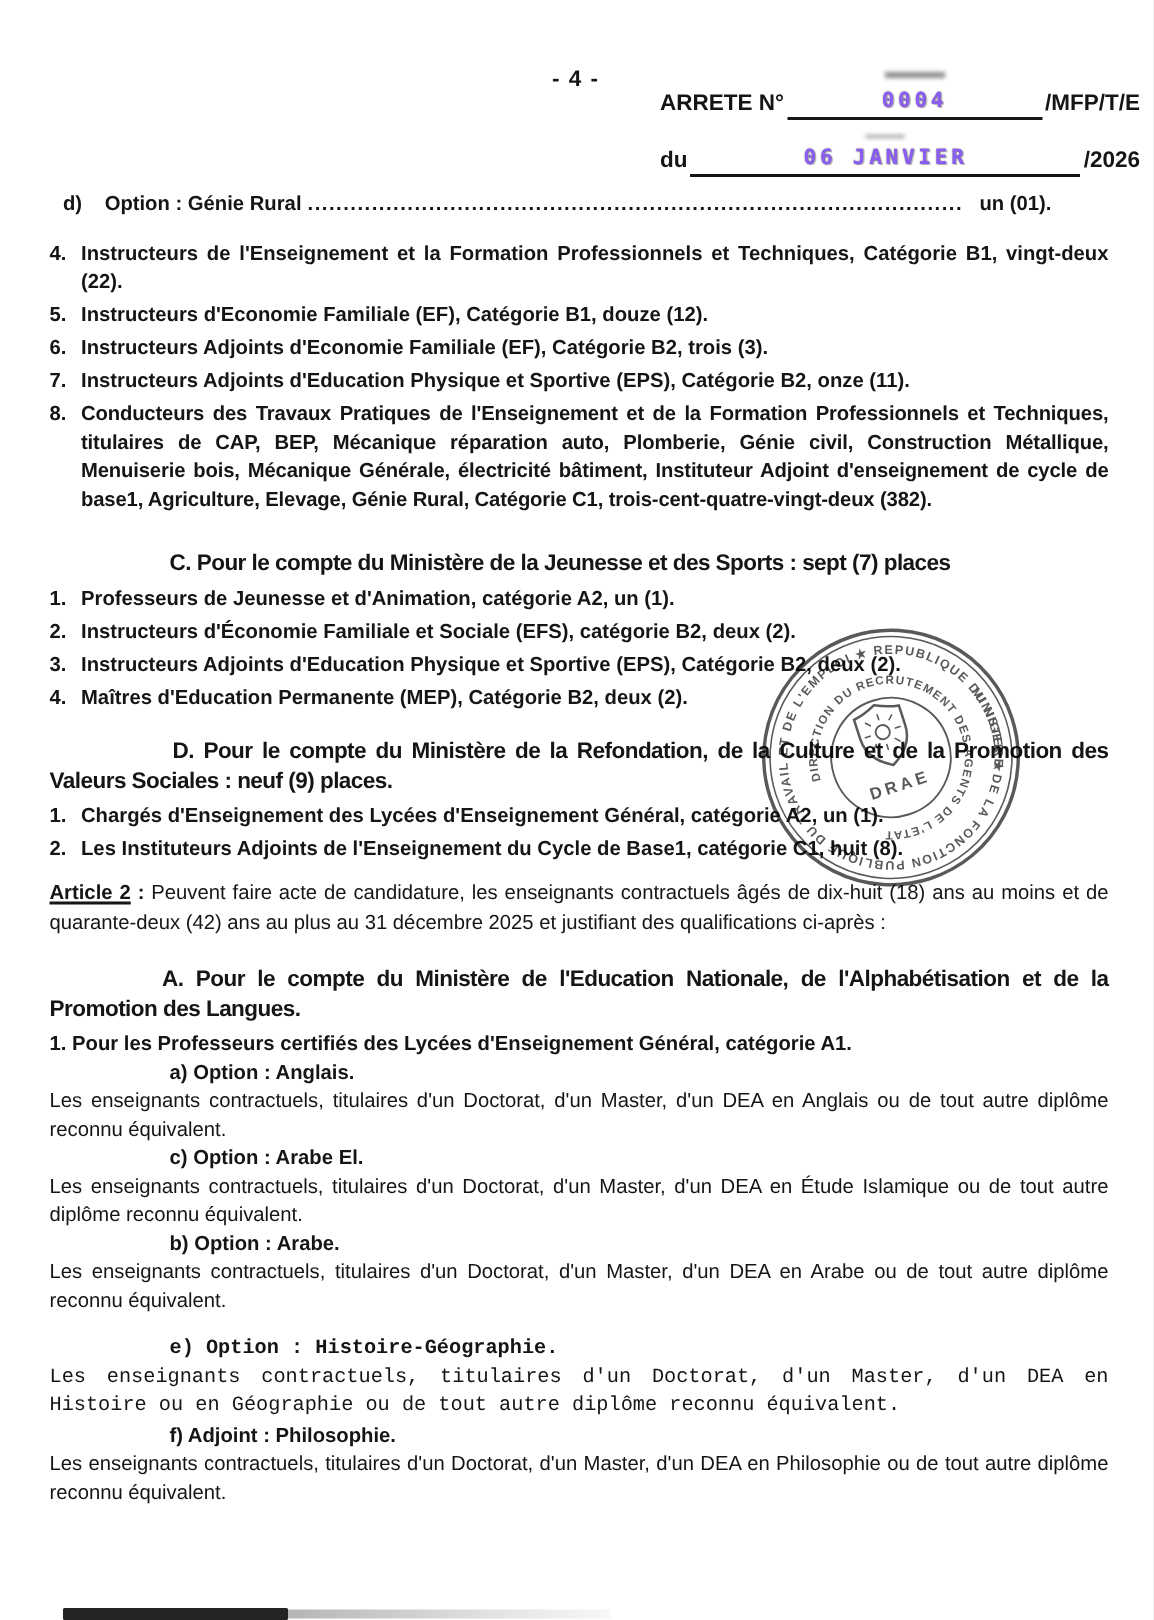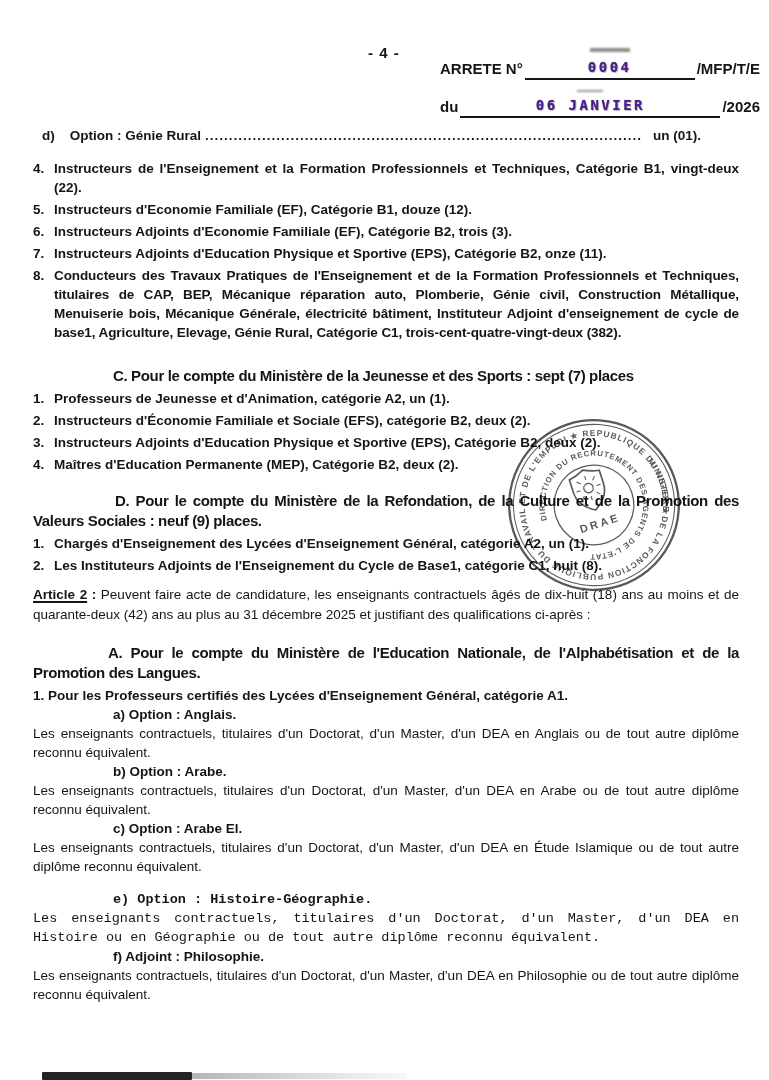--- a/index.html
+++ b/index.html
@@ -24,21 +24,21 @@
   .arrete-row{display:flex;align-items:center;margin-bottom:16px;}
   .arrete-label{white-space:nowrap;padding-bottom:1px;}
   .fill-line{
     position:relative;flex:1;
     border-bottom:2px solid #161616;
     text-align:center;height:20px;margin:0 2px;
   }
   .stamped{
     font-family:"DejaVu Sans Mono", monospace;
     font-weight:700;font-size:14px;letter-spacing:2.5px;
-    color:#4c1d95;white-space:nowrap;
+    color:#8b5cf6;white-space:nowrap;
     text-shadow:0 0 1px rgba(45,45,45,.75), 1px 1px 0 rgba(70,70,70,.3);
   }
   .smudge{
     position:absolute;width:40px;height:4px;background:#8d8d8d;
     filter:blur(1.3px);top:-10px;left:50%;transform:translateX(-50%);
   }
   .smudge.dots{width:26px;height:2px;top:-6px;background:#9a9a9a;}
   .suffix{white-space:nowrap;padding-bottom:1px;}
   
   .content{
@@ -185,26 +185,26 @@
 
     <div class="sec-a">
       <div class="sec-heading indent-a">A. Pour le compte du Ministère de l'Education Nationale, de l'Alphabétisation et de la Promotion des Langues.</div>
       <div class="item1-line">1. Pour les Professeurs certifiés des Lycées d'Enseignement Général, catégorie A1.</div>
 
       <div>
         <div class="opt-head">a) Option : Anglais.</div>
         <div class="opt-para">Les enseignants contractuels, titulaires d'un Doctorat, d'un Master, d'un DEA en Anglais ou de tout autre diplôme reconnu équivalent.</div>
       </div>
       <div>
+        <div class="opt-head">c) Option : Arabe El.</div>
+        <div class="opt-para">Les enseignants contractuels, titulaires d'un Doctorat, d'un Master, d'un DEA en Étude Islamique ou de tout autre diplôme reconnu équivalent.</div>
+      </div>
+      <div>
         <div class="opt-head">b) Option : Arabe.</div>
         <div class="opt-para">Les enseignants contractuels, titulaires d'un Doctorat, d'un Master, d'un DEA en Arabe ou de tout autre diplôme reconnu équivalent.</div>
-      </div>
-      <div>
-        <div class="opt-head">c) Option : Arabe El.</div>
-        <div class="opt-para">Les enseignants contractuels, titulaires d'un Doctorat, d'un Master, d'un DEA en Étude Islamique ou de tout autre diplôme reconnu équivalent.</div>
       </div>
       <div class="gap-before">
         <div class="opt-head">e) Option : Histoire-Géographie.</div>
         <div class="opt-para">Les enseignants contractuels, titulaires d'un Doctorat, d'un Master, d'un DEA en Histoire ou en Géographie ou de tout autre diplôme reconnu équivalent.</div>
       </div>
       <div>
         <div class="opt-head">f) Adjoint : Philosophie.</div>
         <div class="opt-para">Les enseignants contractuels, titulaires d'un Doctorat, d'un Master, d'un DEA en Philosophie ou de tout autre diplôme reconnu équivalent.</div>
       </div>
     </div>

